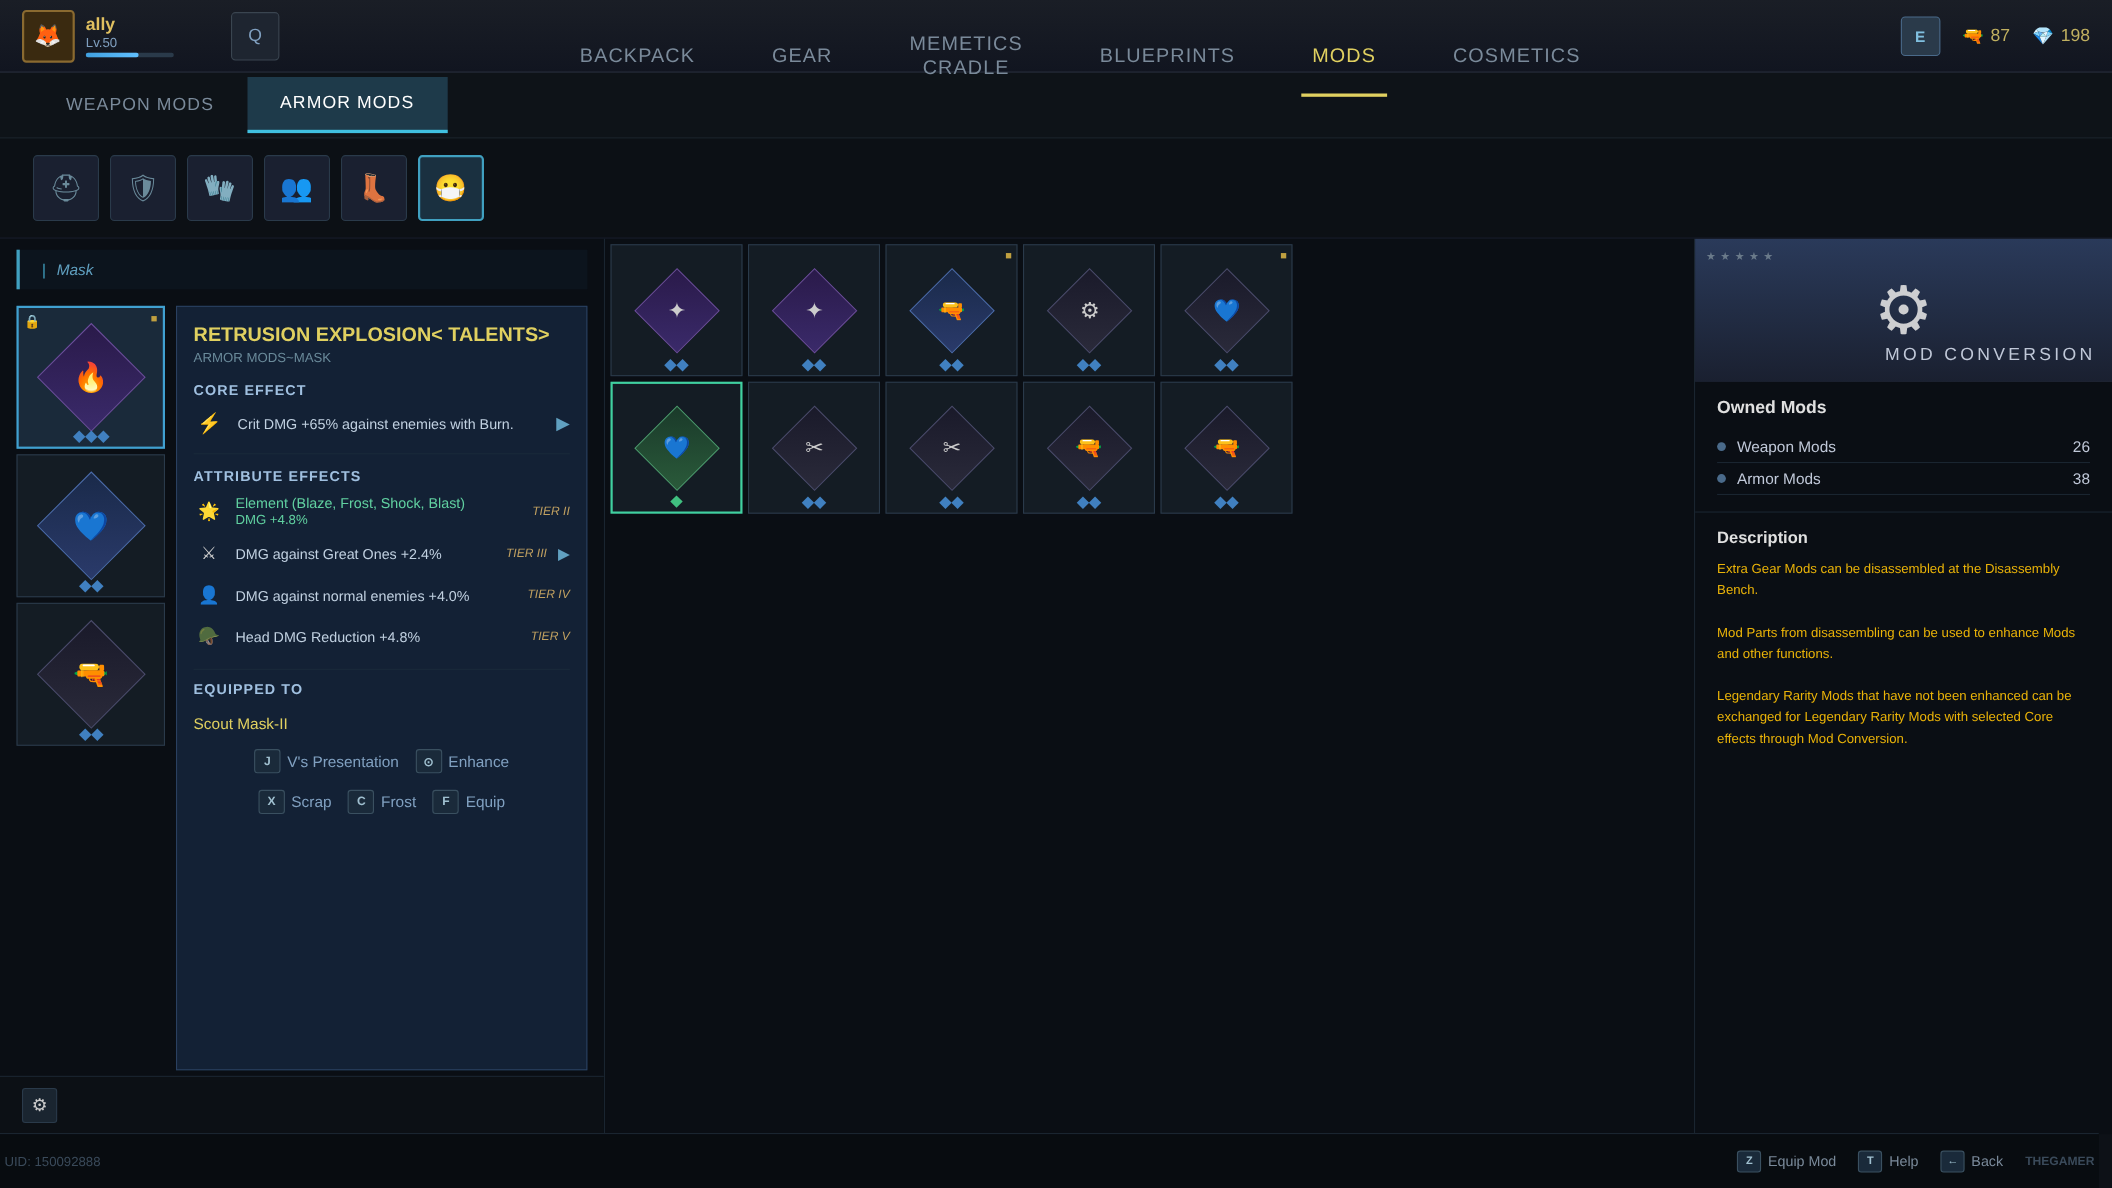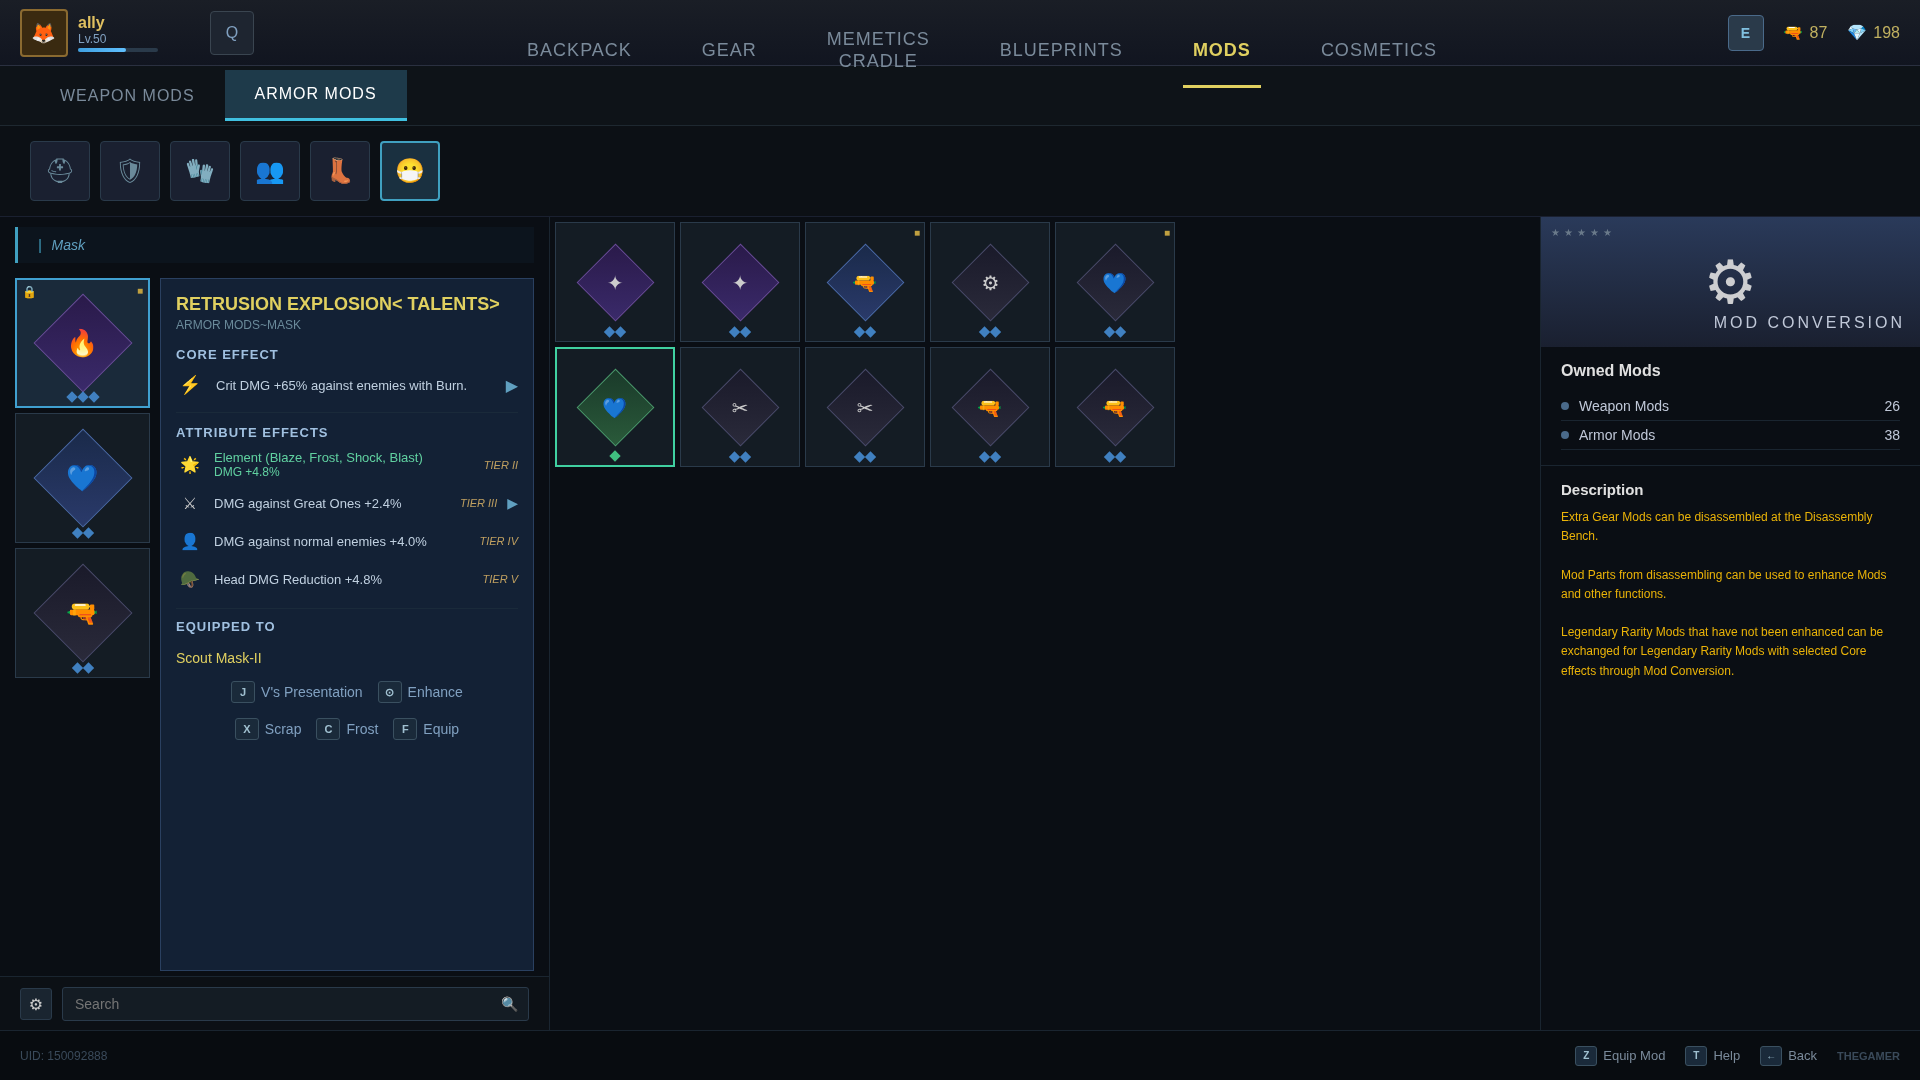--- a/index.html
+++ b/index.html
@@ -90,21 +90,20 @@
       font-size: 18px;
       color: #7a8a9a;
       cursor: pointer;
       padding: 5px 10px;
       letter-spacing: 1px;
       text-transform: uppercase;
       position: relative;
     }
     .nav-item.active {
       color: #e0d060;
-      font-weight: bold;
     }
     .nav-item.active::after {
       content: '';
       position: absolute;
       bottom: -22px;
       left: 0;
       right: 0;
       height: 3px;
       background: #e0d060;
     }
@@ -585,27 +584,27 @@
       font-size: 12px;
       color: #eab308;
       line-height: 1.6;
     }
 
     
     .bottom-bar {
       position: absolute;
       bottom: 0;
       left: 0;
-      right: 0;
+      right: 12px;
       height: 50px;
       background: #080c10;
       border-top: 1px solid #1a2530;
       display: flex;
       align-items: center;
-      padding: 0 20px;
+      padding: 0 4px;
       justify-content: space-between;
     }
     .uid-text {
       font-size: 12px;
       color: #3a4a5a;
     }
     .bottom-actions {
       display: flex;
       gap: 20px;
       align-items: center;
@@ -856,24 +855,20 @@
           <div class="action-btn">
             <span class="key">F</span>
             <span>Equip</span>
           </div>
         </div>
       </div>
     </div>
 
     <div class="search-bar">
       <div class="filter-icon">⚙</div>
-      <div class="search-input-wrap">
-        <input type="text" class="search-input" placeholder="Search" style="">
-        <span class="search-icon">🔍</span>
-      </div>
     </div>
   </div>
 
   <div class="center-grid">
 
     <div class="grid-row">
       <div class="grid-cell">
         <div class="diamond-icon diamond-purple" style="width:55px;height:55px;">
           <span class="diamond-icon-inner" style="font-size:20px;">✦</span>
         </div>

